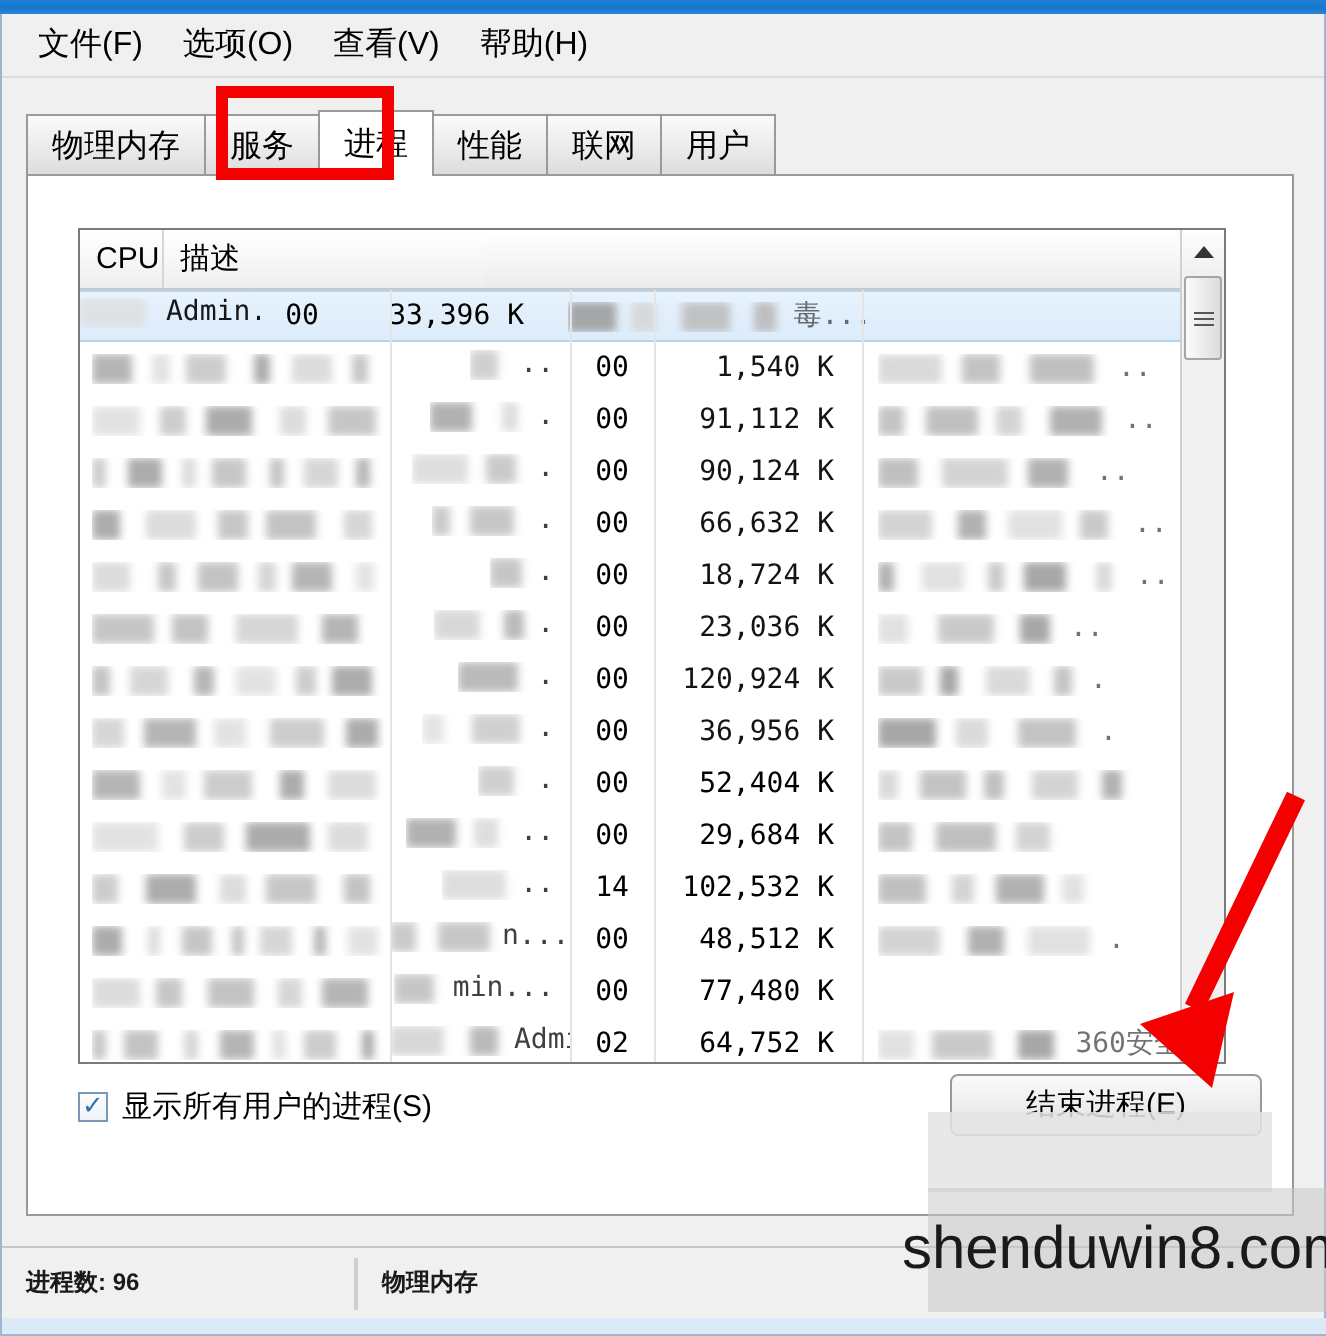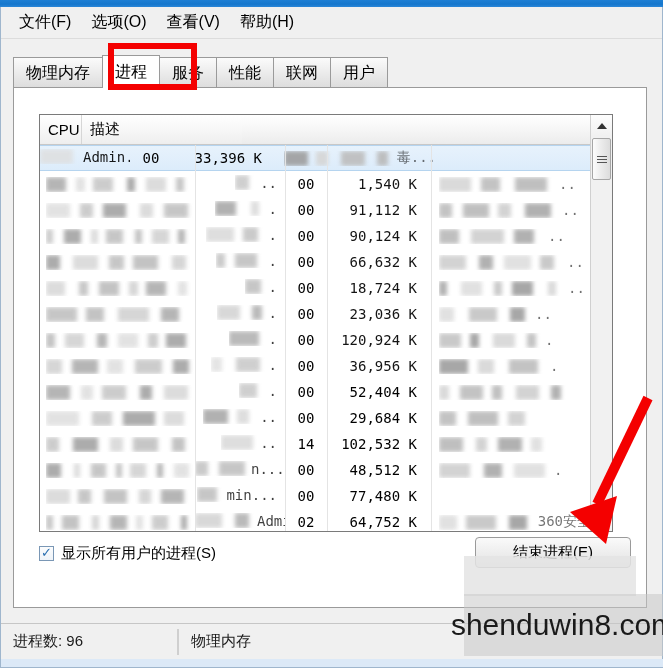--- a/index.html
+++ b/index.html
@@ -236,24 +236,25 @@
 
   
   .statusbar {
     position: absolute; left: 0; bottom: 8px;
     width: 661px; height: 36px;
     background: #f0f0f0;
     border-top: 1px solid #c6c6c6;
     display: flex; align-items: center;
   }
   .status-cell {
-    font-size: 15px; color: #1a1a1a;
+    font-size: 12px; color: #1a1a1a;
     padding-left: 12px;
     height: 24px; display: flex; align-items: center;
     white-space: nowrap;
+    font-weight: bold;
   }
   .status-sep { width: 1px; height: 26px; background: #cfcfcf; }
   .s1 { width: 176px; }
   .s2 { width: 238px; }
   .s3 { width: 246px; }
 
   .bottomband {
     position: absolute; left: 0; bottom: 0;
     width: 663px; height: 8px;
     background: #dce9f7;
@@ -312,25 +313,25 @@
       <div class="menu-item">查看(V)</div>
       <div class="menu-item">帮助(H)</div>
     </div>
     <div class="menubar-sep"></div>
 
     <div class="tabstrip">
       <div class="tabrow">
         <div class="tab">
             <span>物理内存</span>
           </div>
+        <div class="tab">
+            <span>服务</span>
+          </div>
         <div class="tab active">
             <span>进程</span>
-          </div>
-        <div class="tab">
-            <span>服务</span>
           </div>
         <div class="tab">
             <span>性能</span>
           </div>
         <div class="tab">
             <span>联网</span>
           </div>
         <div class="tab">
             <span>用户</span>
           </div>

